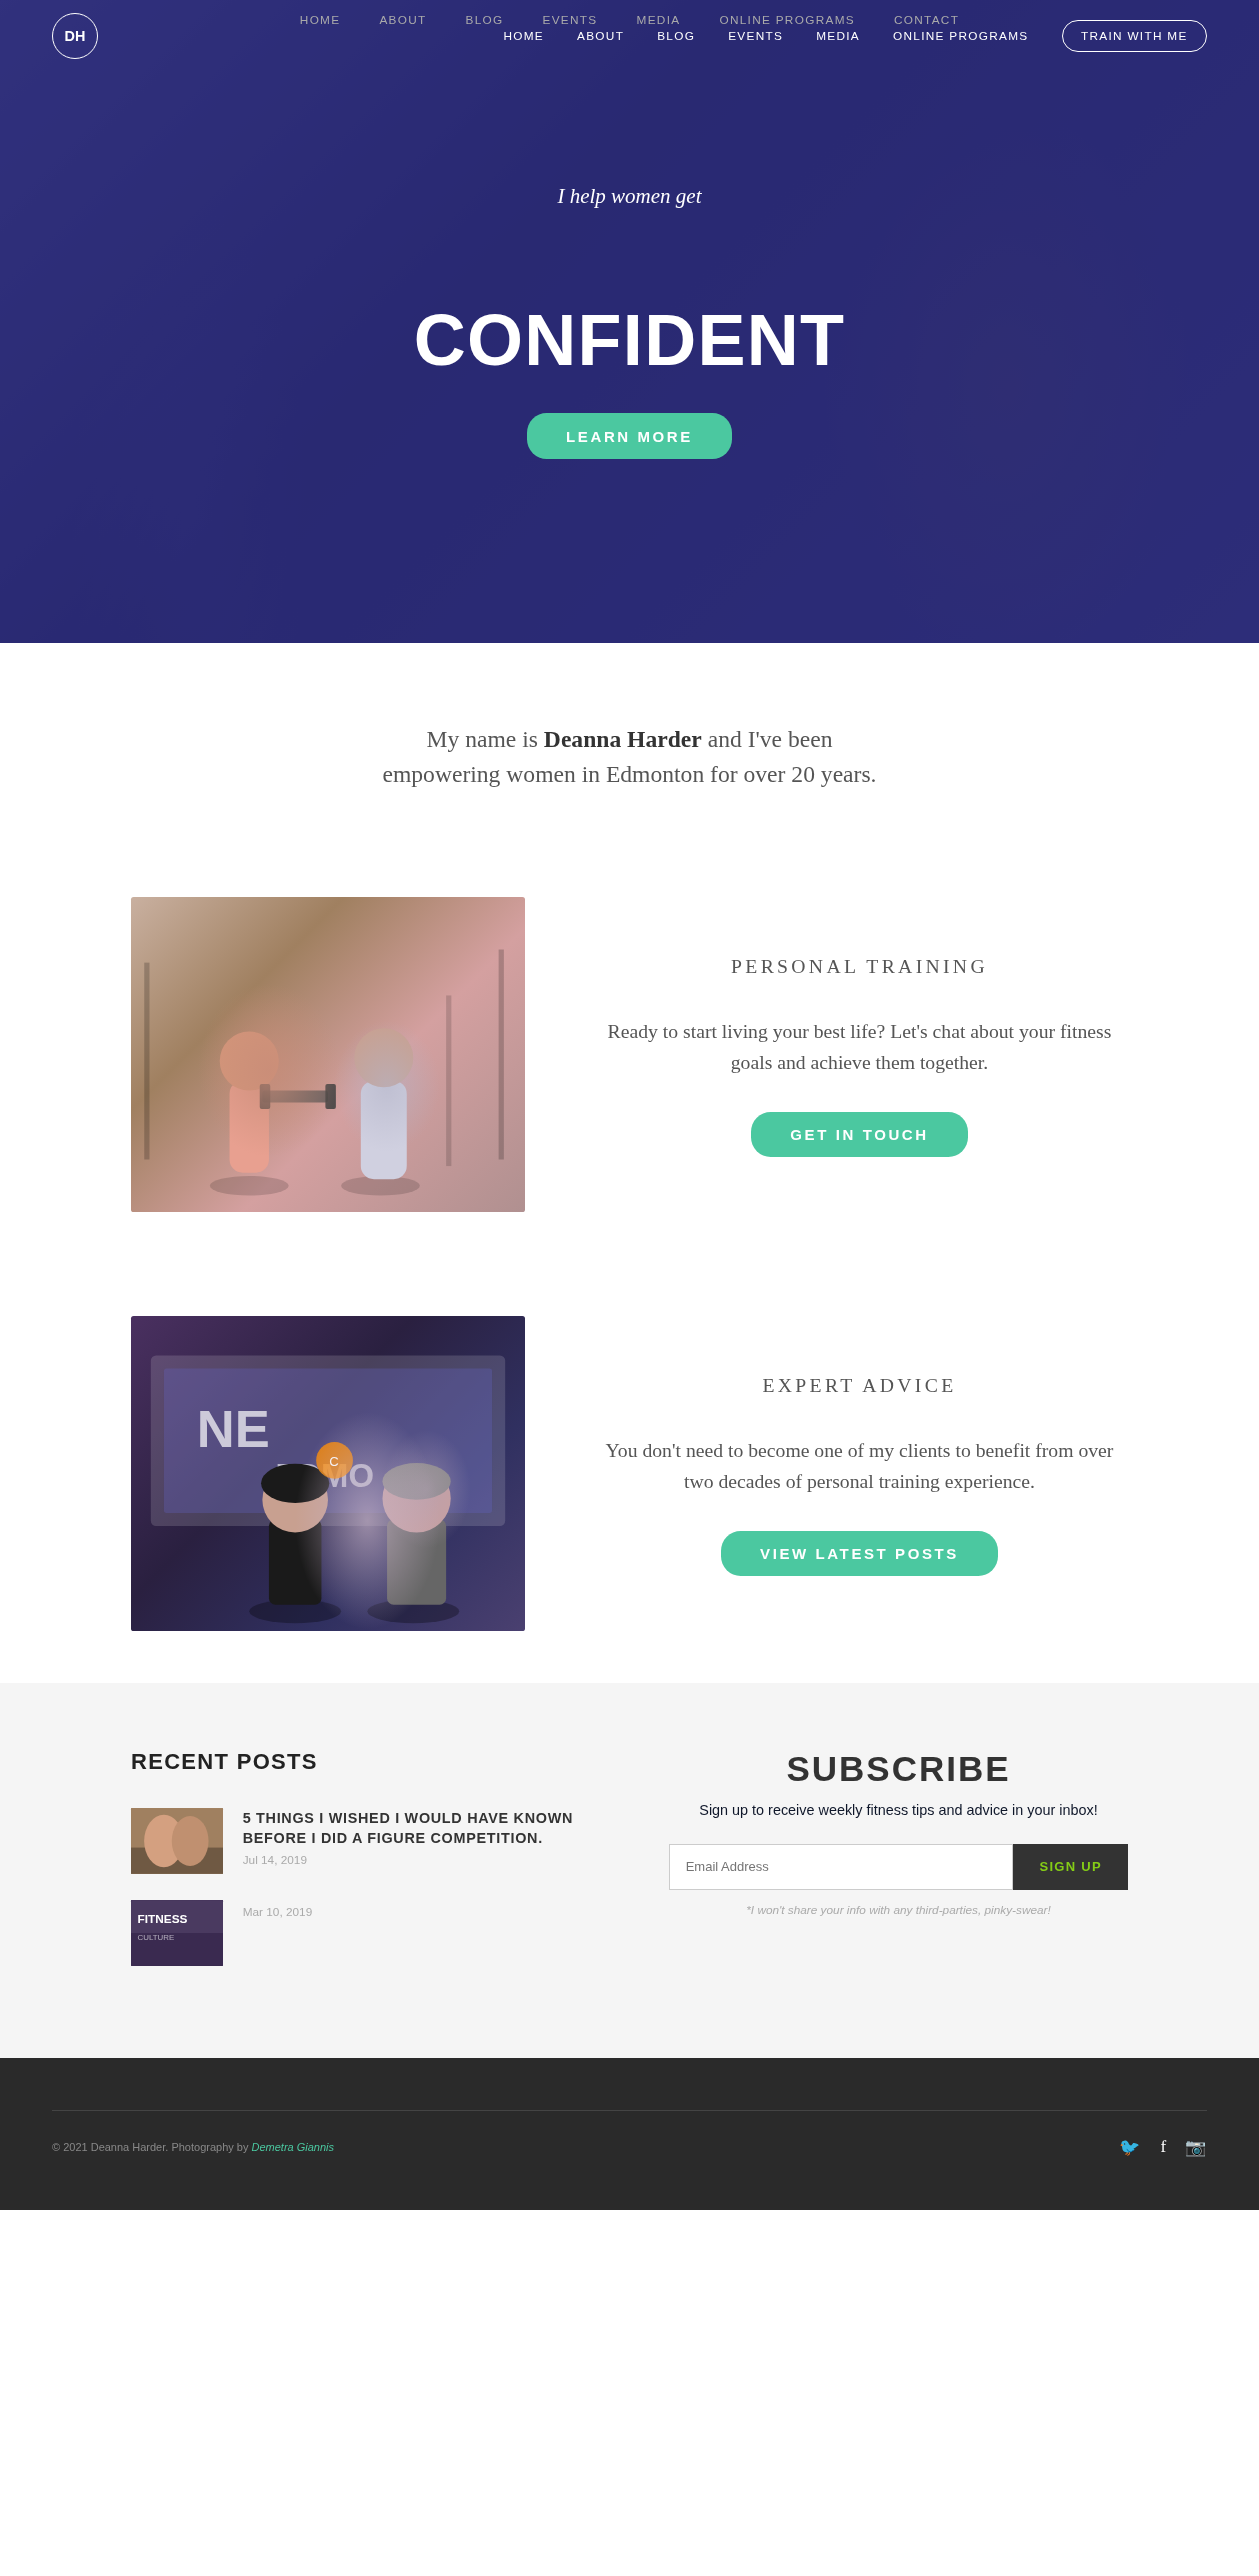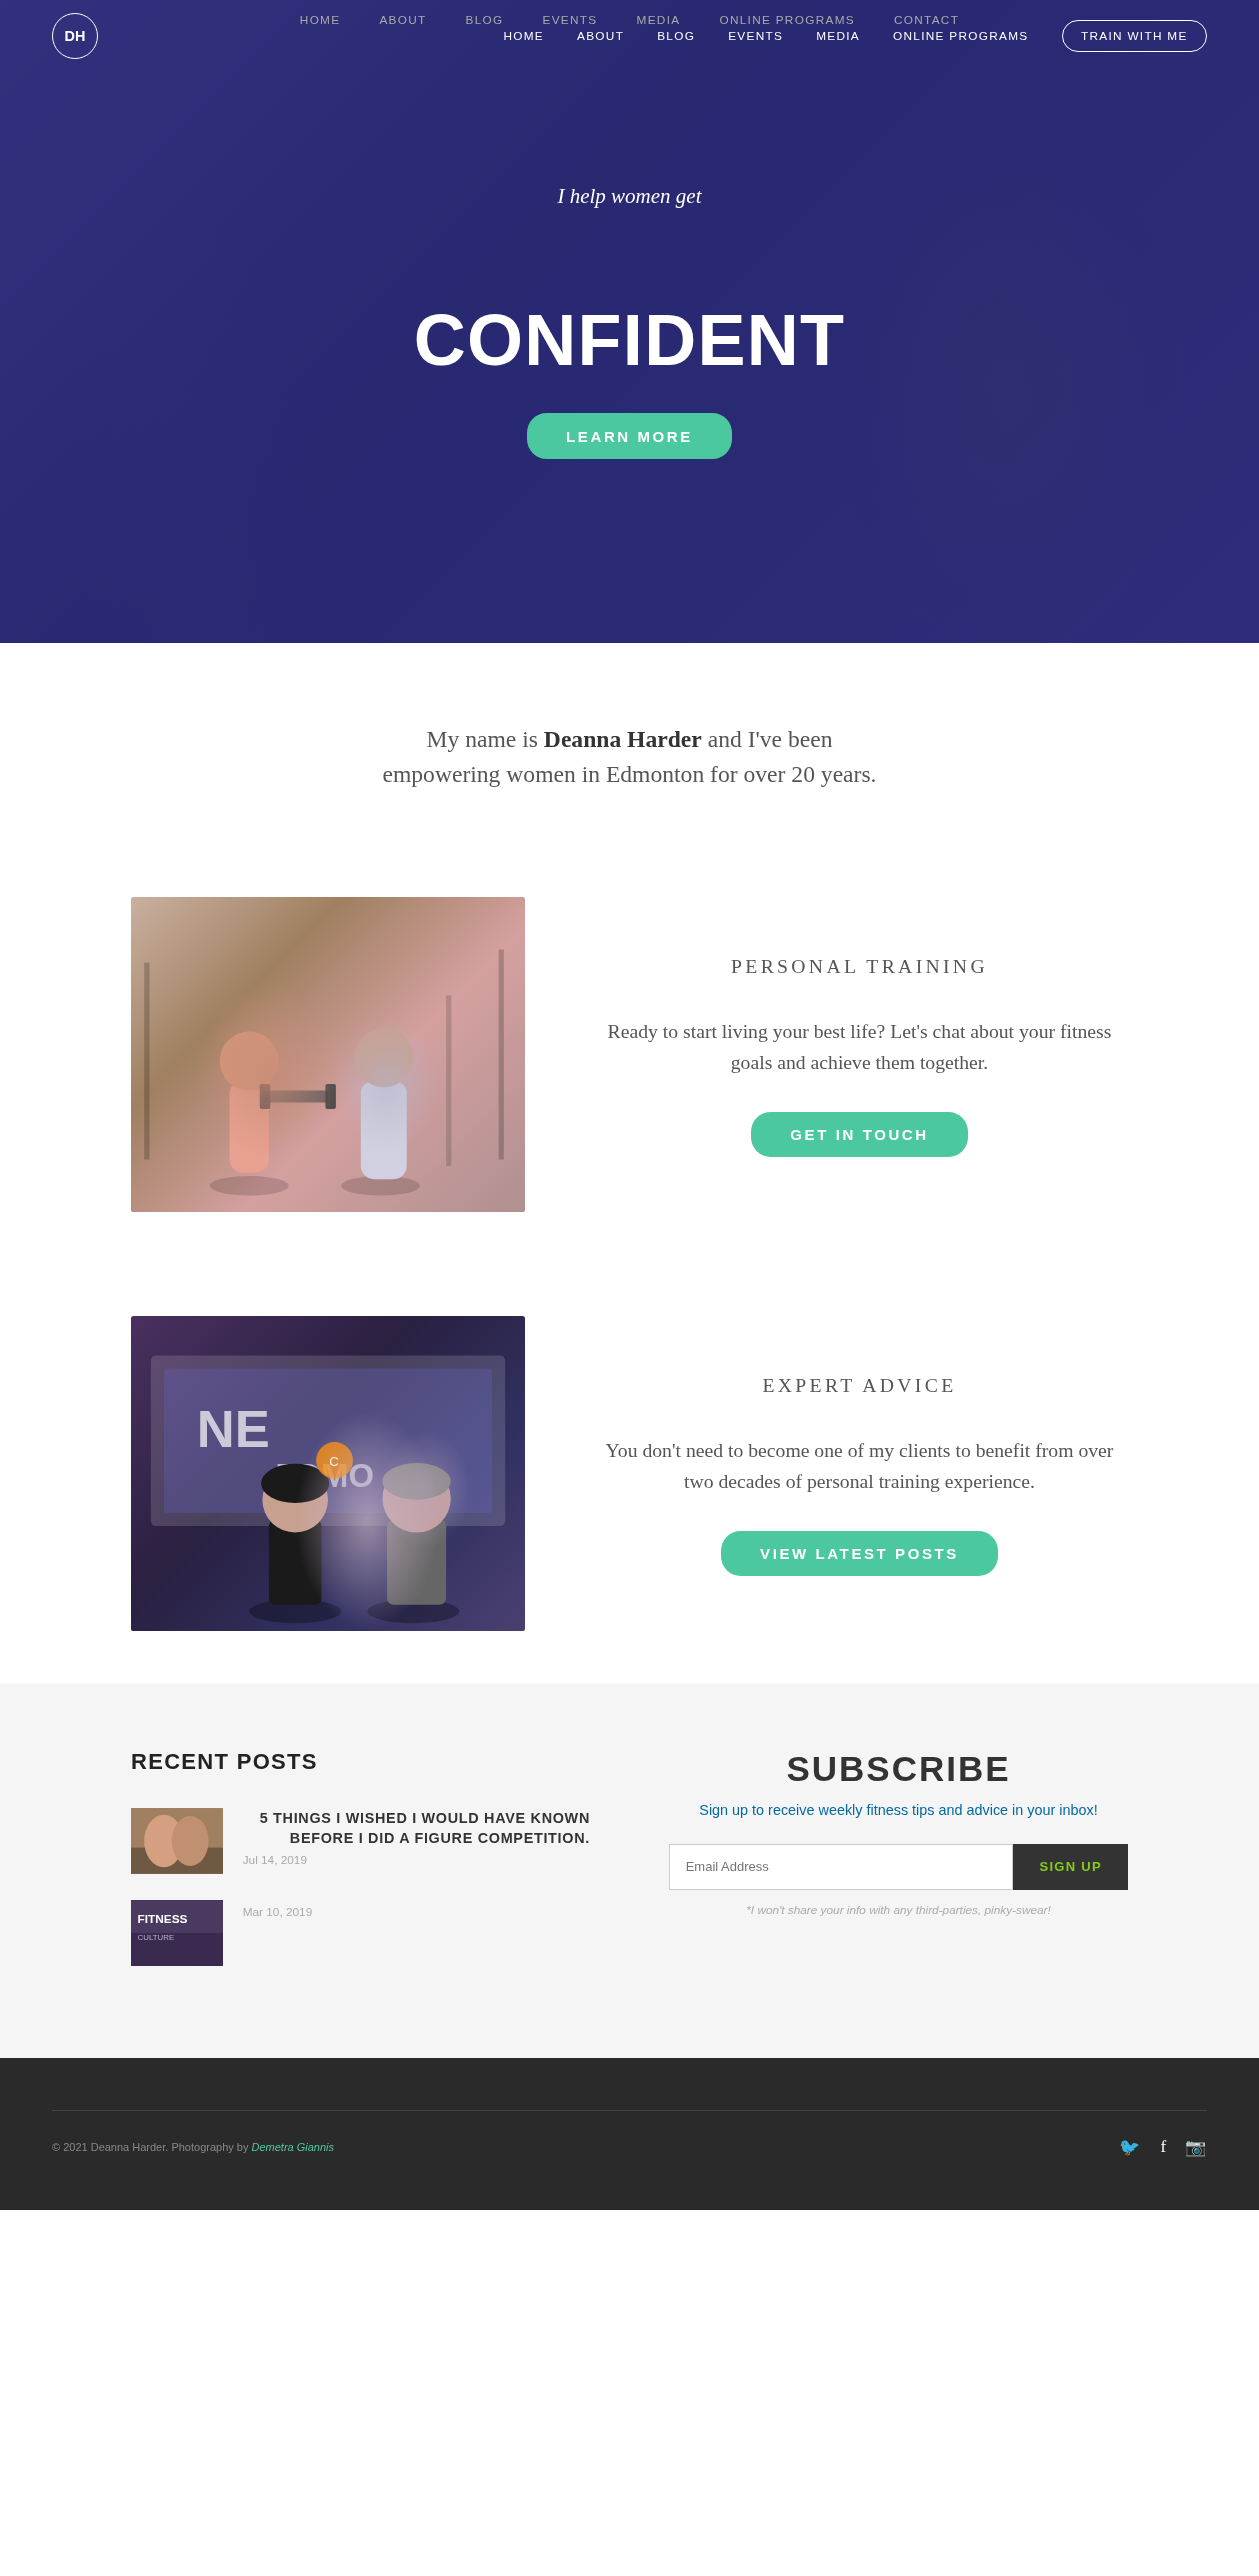--- a/index.html
+++ b/index.html
@@ -208,21 +208,20 @@
       background: linear-gradient(135deg, #4a3060 0%, #2a2040 100%);
     }
     .post-title {
       font-family: Arial, sans-serif;
       font-size: 14.4px;
       font-weight: bold;
       color: #333;
       text-transform: uppercase;
       letter-spacing: 0.7px;
       line-height: 1.4;
-      text-align: right;
     }
     .post-date {
       font-size: 11.8px;
       color: #aaa;
       margin-top: 5.2px;
       font-family: Arial, sans-serif;
     }
 
     .subscribe-section {
       flex: 1;
@@ -231,21 +230,21 @@
     .subscribe-heading {
       font-family: Arial Black, sans-serif;
       font-size: 35px;
       font-weight: 900;
       text-transform: uppercase;
       letter-spacing: 2px;
       margin-bottom: 13px;
     }
     .subscribe-sub {
       font-size: 14.4px;
-      color: #0369a1;
+      color: #0f172a;
       margin-bottom: 26px;
       font-family: Arial, sans-serif;
     }
     .subscribe-form {
       display: flex;
       gap: 0;
       margin-bottom: 13px;
     }
     .subscribe-input {
       flex: 1;

